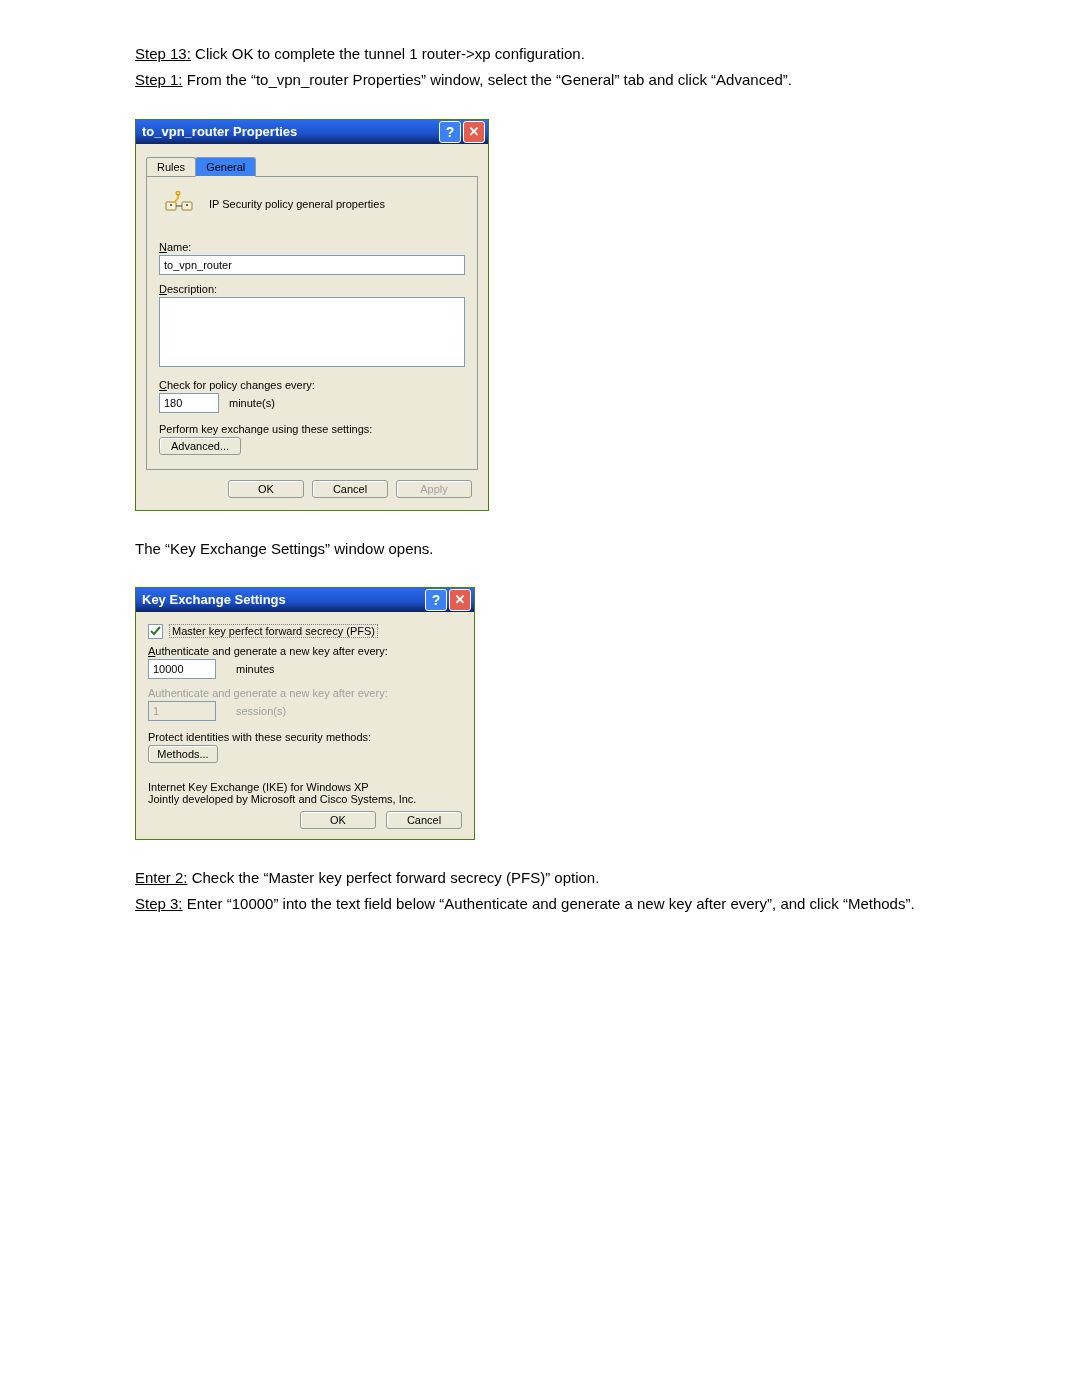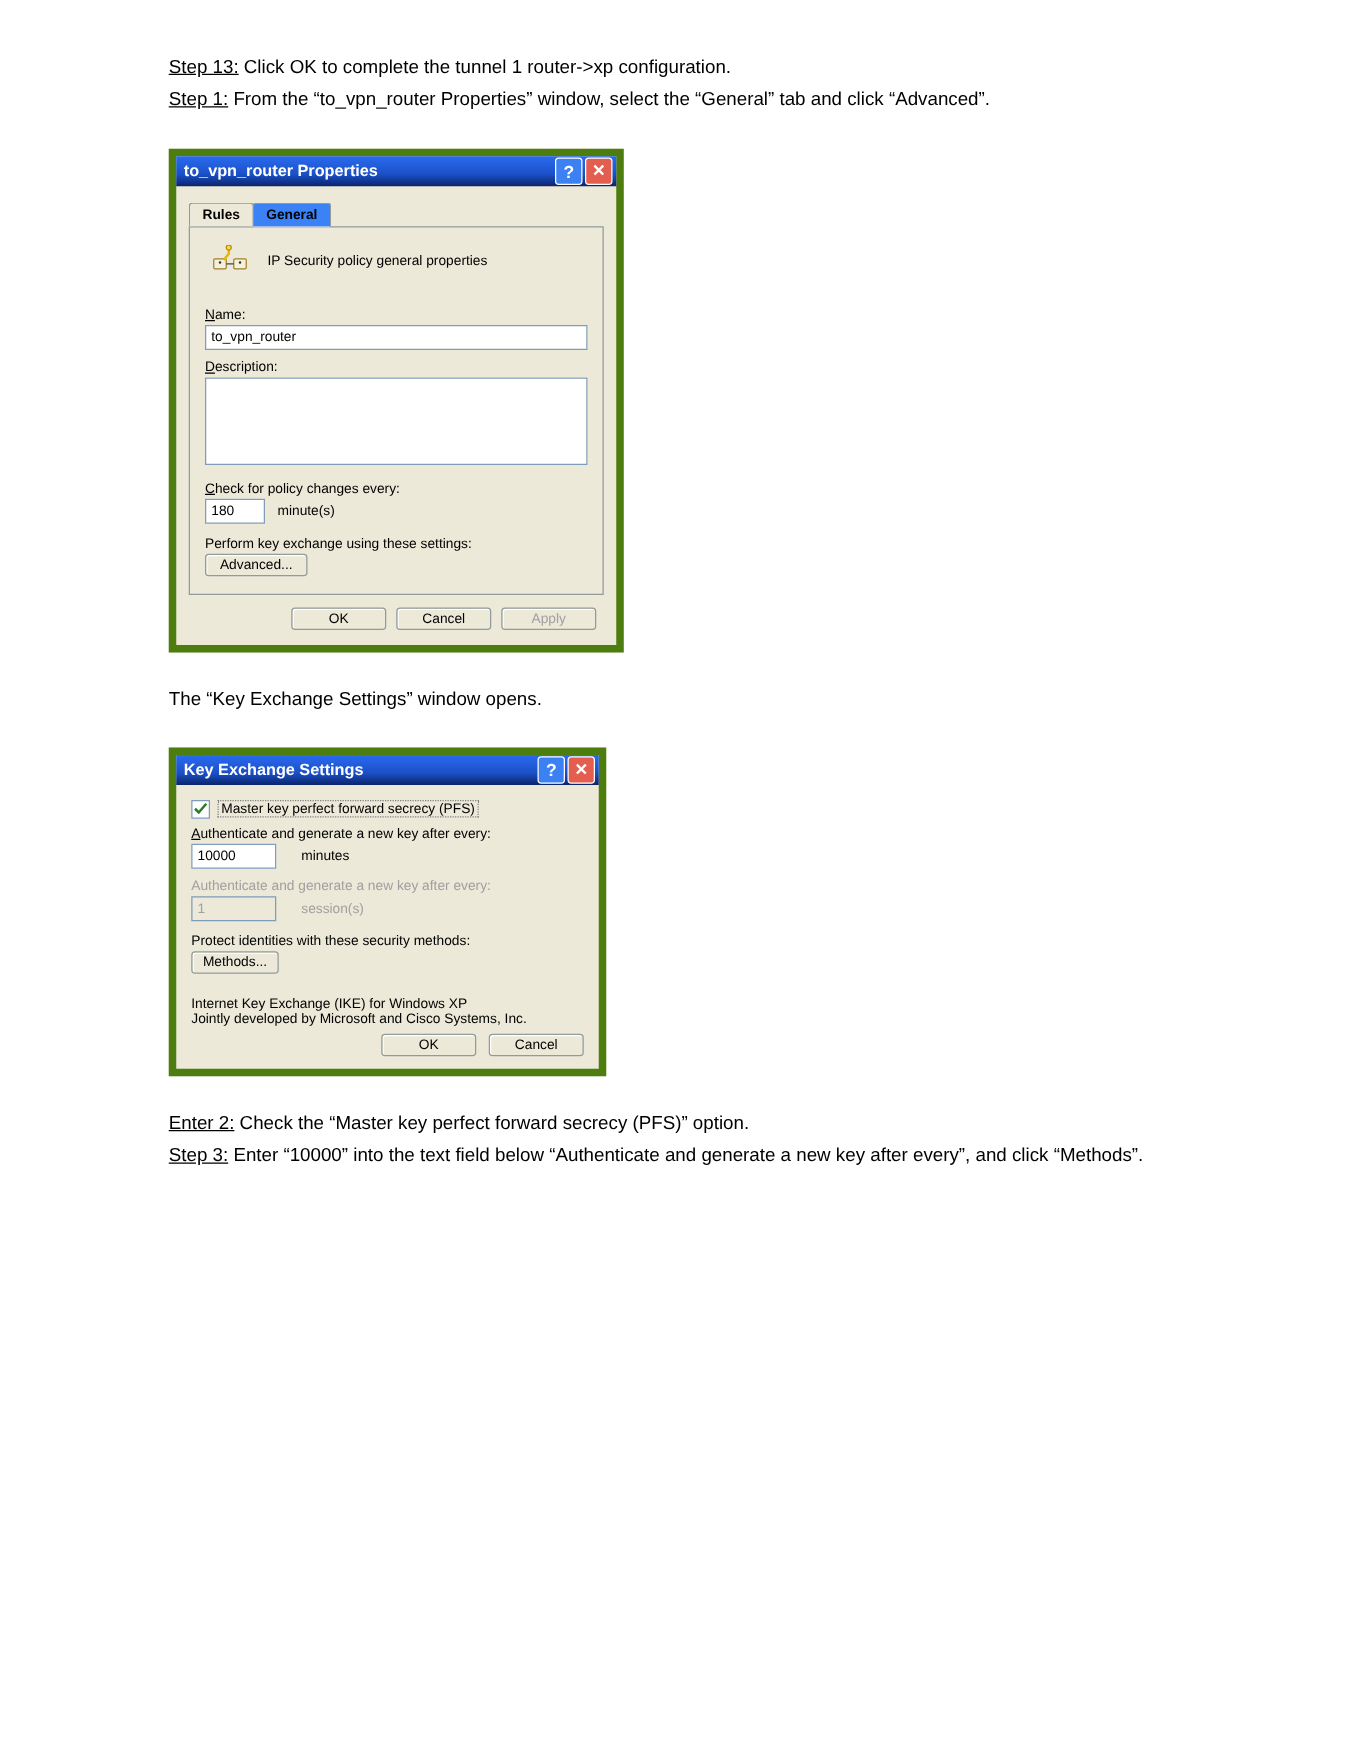--- a/index.html
+++ b/index.html
@@ -19,21 +19,21 @@
   .section-heading{
     font-weight:bold;
     margin:40px 0 20px 0;
   }
   .gap-sm{height:16px}
   .gap-md{height:28px}
 
   
   .xp-window{
     width:352px;
-    border:6px solid #4d7c0f;
+    border:1px solid #4d7c0f;
     background:#ECE9D8;
     margin-top:6px;
   }
   .xp-titlebar{
     height:24px;
     background:linear-gradient(to bottom,#2A6BEF 0%,#1B50C8 60%,#0A246A 100%);
     display:flex;
     align-items:center;
     padding:0 3px 0 6px;
     color:#fff;
@@ -69,21 +69,20 @@
   }
   .tab{
     background:#ECE9D8;
     border:1px solid #919B9C;
     border-bottom:none;
     border-radius:3px 3px 0 0;
     padding:3px 10px 3px 10px;
     font-size:11px;
     margin-right:-1px;
     position:relative;
-    font-weight:bold;
   }
   .tab.active{
     background:#3b82f6;
     border-bottom:1px solid #ECE9D8;
     z-index:2;
     margin-bottom:-1px;
   }
   .tab-panel{
     border:1px solid #919B9C;
     background:#ECE9D8;
@@ -110,21 +109,21 @@
     padding:2px 4px;
   }
   .textarea{
     width:100%;
     height:70px;
     resize:none;
     box-sizing:border-box;
     border:1px solid #7F9DB9;
     background:#fff;
   }
-  .small-input{width:48px}
+  .small-input{width:60px}
   .row-inline{display:flex;align-items:center}
   .row-inline .unit{margin-left:10px}
   .xp-btn{
     font-family:Tahoma,sans-serif;
     font-size:11px;
     background:#ECE9D8;
     border:1px solid #919B9C;
     border-radius:3px;
     padding:2px 0;
     min-width:76px;

